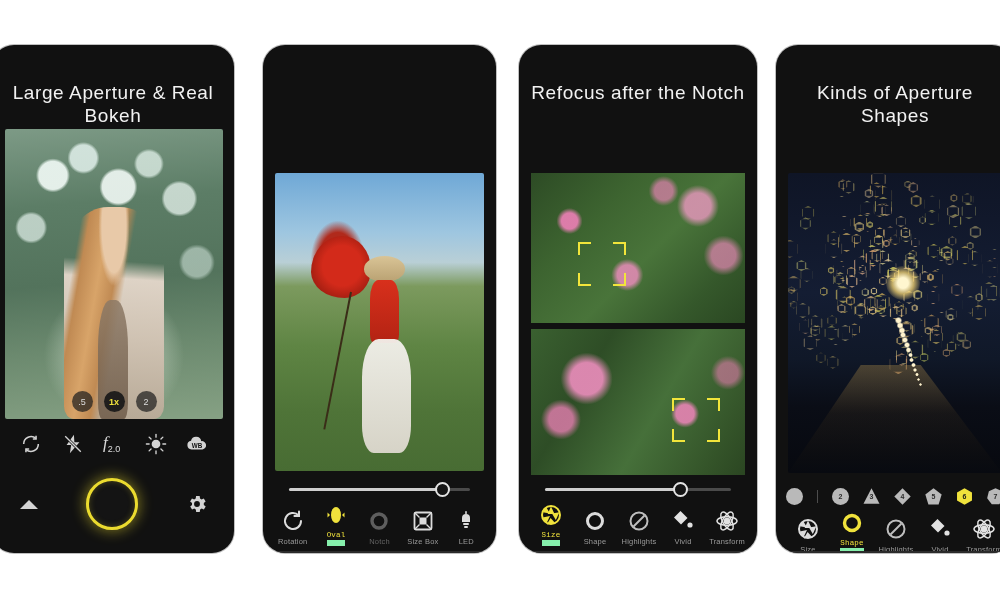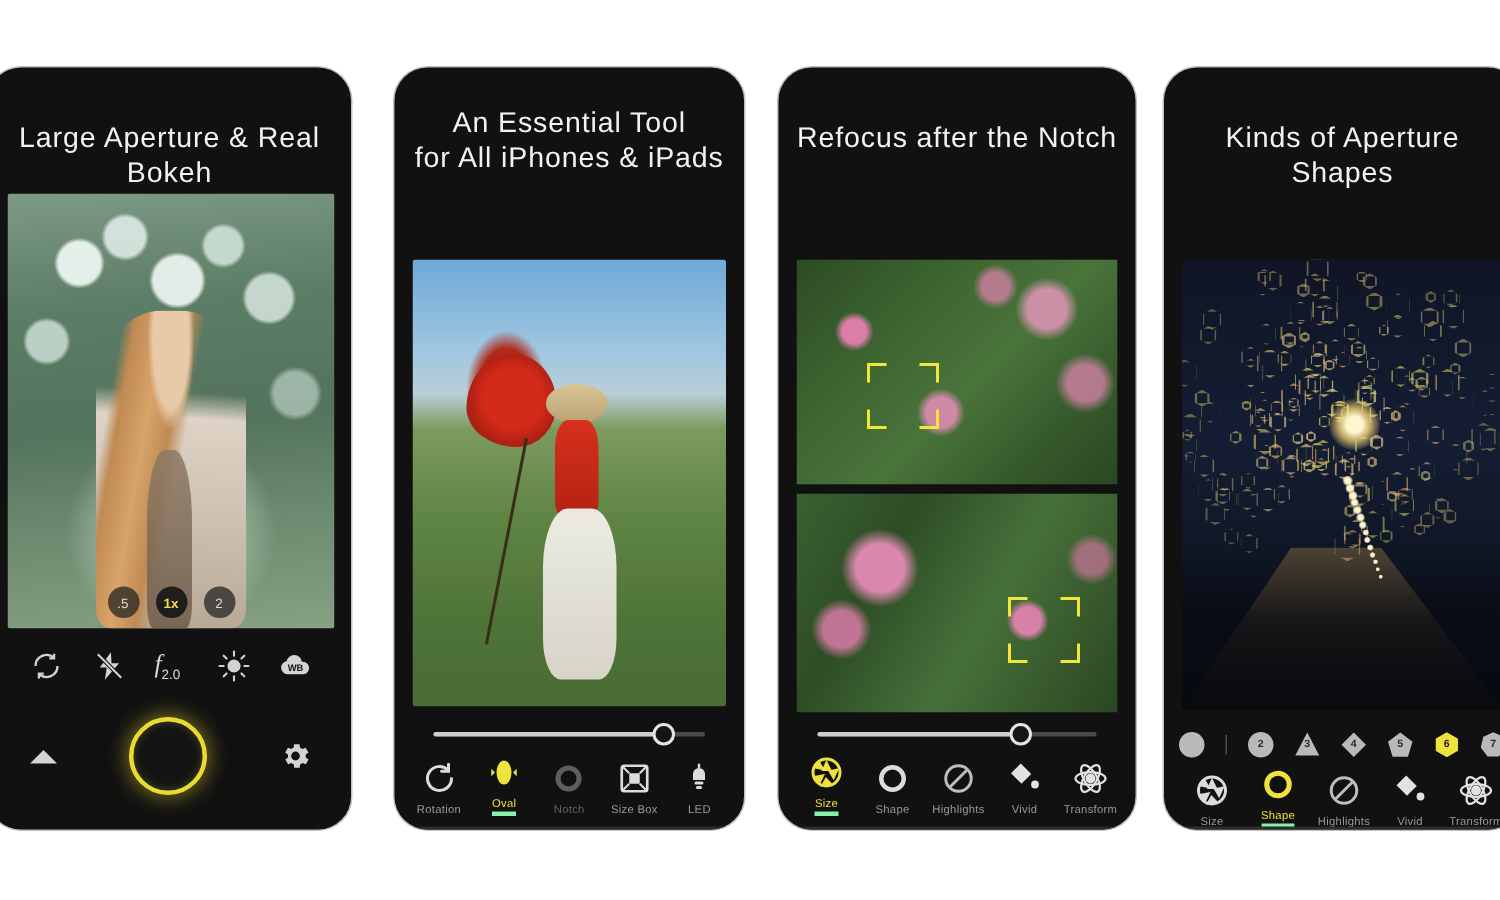--- a/index.html
+++ b/index.html
@@ -201,21 +201,21 @@
   .slider { position: absolute; left: 26px; right: 26px; height: 3px; background: #4a4a4a; border-radius: 2px; }
   .slider .fill { position: absolute; left:0; top:0; height:100%; background:#cfcfcf; border-radius: 2px; }
   .slider .thumb { position: absolute; top: 50%; width: 15px; height: 15px; margin-top: -7.5px; margin-left: -7.5px;
     border-radius: 50%; border: 2px solid #e4e4e4; background: #151515; }
 
   .tool-row { position: absolute; left: 8px; right: 8px; display: flex; justify-content: flex-end; align-items: flex-end; }
   .tool { display: flex; flex-direction: column; align-items: center; gap: 4px; width: 44px; }
   .tool .ic { width: 24px; height: 24px; }
   .tool .ic svg { width: 100%; height: 100%; display: block; }
   .tool .lb { font-size: 7.5px; color: #9a9a9a; letter-spacing: .2px; }
-  .tool.active .lb { color: #f0e23c; border-bottom: 3px solid #86efac; padding-bottom: 1px; }
+  .tool.active .lb { color: #f0e23c; border-bottom: 6px solid #86efac; padding-bottom: 1px; font-family: Liberation Mono, monospace; }
   .tool.dim .lb { color: #636363; }
 
   .tabbar {
     position: absolute; left: 9px; right: 9px; height: 21px;
     background: #2b2b2b; border-radius: 4px;
     display: flex; align-items: center; gap: 4px; padding: 0 4px;
   }
 
   
   .shape-row { position: absolute; left: 10px; right: 10px; display: flex; justify-content: space-between; align-items: center; }
@@ -297,22 +297,20 @@
       <div class="shutter"></div>
       <div class="cam-icon">
         <svg viewBox="0 0 24 24" fill="#e4e4e4">
           <path d="M19.4 13a7.6 7.6 0 0 0 0-2l2-1.6-2-3.4-2.4 1a7.6 7.6 0 0 0-1.7-1l-.4-2.6h-3.9l-.4 2.6a7.6 7.6 0 0 0-1.7 1l-2.4-1-2 3.4L6.6 11a7.6 7.6 0 0 0 0 2l-2 1.6 2 3.4 2.4-1a7.6 7.6 0 0 0 1.7 1l.4 2.6h3.9l.4-2.6a7.6 7.6 0 0 0 1.7-1l2.4 1 2-3.4zM12 15.2A3.2 3.2 0 1 1 15.2 12 3.2 3.2 0 0 1 12 15.2z"></path>
         </svg>
       </div>
     </div>
   </div>
 
   <div class="phone p2">
-    <div class="headline">An Essential Tool
-for All iPhones &amp; iPads</div>
 
     <div class="photo">
       <div class="poppy"></div>
       <div class="stem"></div>
       <div class="lady">
         <div class="hat"></div>
         <div class="top"></div>
         <div class="skirt"></div>
       </div>
     </div>

